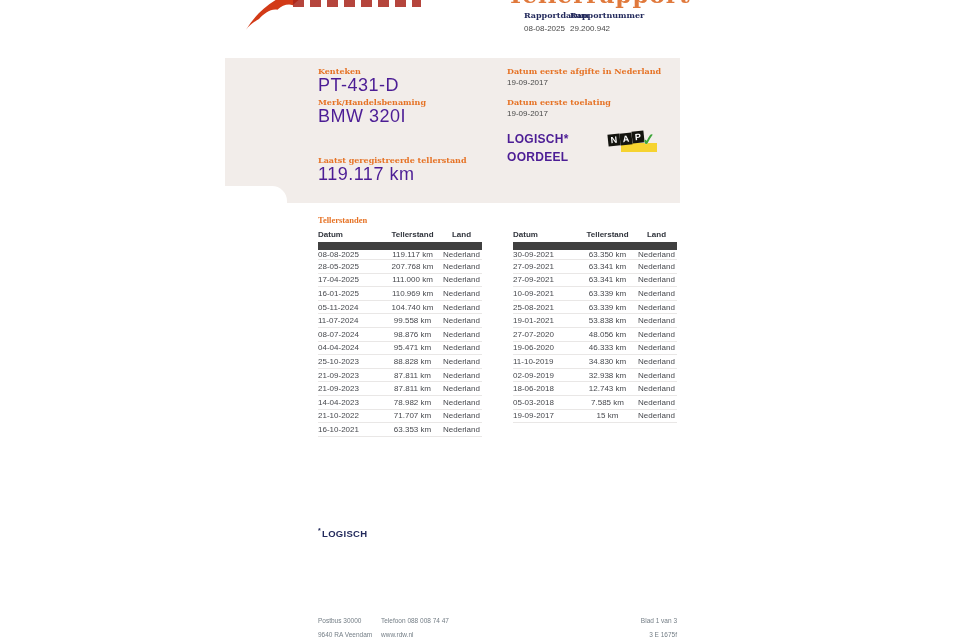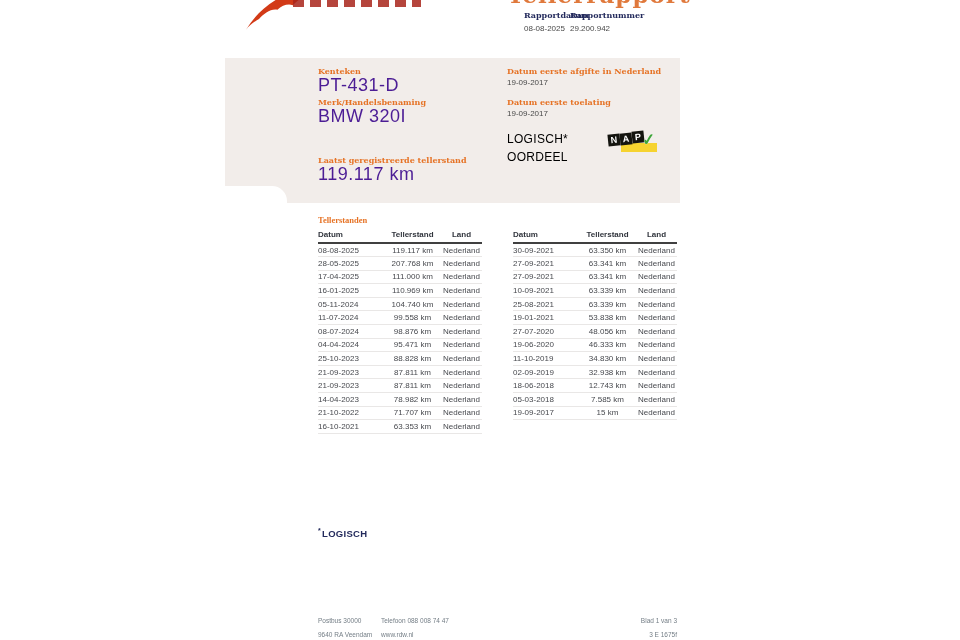--- a/index.html
+++ b/index.html
@@ -38,22 +38,22 @@
   .field-label {
     position:absolute; font-family:"DejaVu Serif", serif; font-weight:bold;
     font-size:8px; color:#e67326; white-space:nowrap;
   }
   .serif-value {
     position:absolute; font-family:Liberation Sans, sans-serif; font-size:18px;
     color:#4c1d95; letter-spacing:.5px; white-space:nowrap;
   }
   .plain-value { position:absolute; font-size:8px; color:#4a4a4a; white-space:nowrap; }
   .oordeel {
-    position:absolute; left:282px; top:130px; font-weight:normal; font-size:12px;
-    line-height:18px; color:#000000; letter-spacing:.3px;
+    position:absolute; left:282px; top:130px; font-weight:bold; font-size:12px;
+    line-height:18px; color:#4c1d95; letter-spacing:.3px;
   }
 
   
   .nap { position:absolute; left:383px; top:131px; width:56px; height:26px; }
   .nap-bar { position:absolute; left:13px; top:12px; width:36px; height:9px; background:#f6d330; }
   .nap-tile {
     position:absolute; width:12px; height:12px; background:#14140f; color:#fff;
     font-weight:bold; font-size:9px; line-height:12px; text-align:center;
     transform:rotate(-6deg);
   }
@@ -67,21 +67,21 @@
   }
 
   
   .tables-title { position:absolute; left:93px; top:215px; font-family:Liberation Serif, serif;
     font-weight:bold; font-size:8.5px; color:#e67326; }
   table.km { position:absolute; top:228px; width:164px; border-collapse:collapse; table-layout:fixed; }
   .tbl-left { left:93px; }
   .tbl-right { left:288px; }
   table.km th {
     font-size:8px; font-weight:bold; color:#30343c; text-align:left;
-    padding:2px 0 3px 0; border-bottom:2px solid #404040;
+    padding:2px 0 3px 0; border-bottom:8px solid #404040;
   }
   table.km th.r, table.km td.r { text-align:center; }
   table.km td {
     font-size:8px; color:#47494e; padding:0; height:13.6px;
     border-bottom:1px solid #e9e7e6; white-space:nowrap;
   }
   .col-datum { width:66px; } .col-stand { width:57px; } .col-land { width:41px; }
 
   
   .footnote-title { position:absolute; left:93px; top:527px; font-weight:bold;

